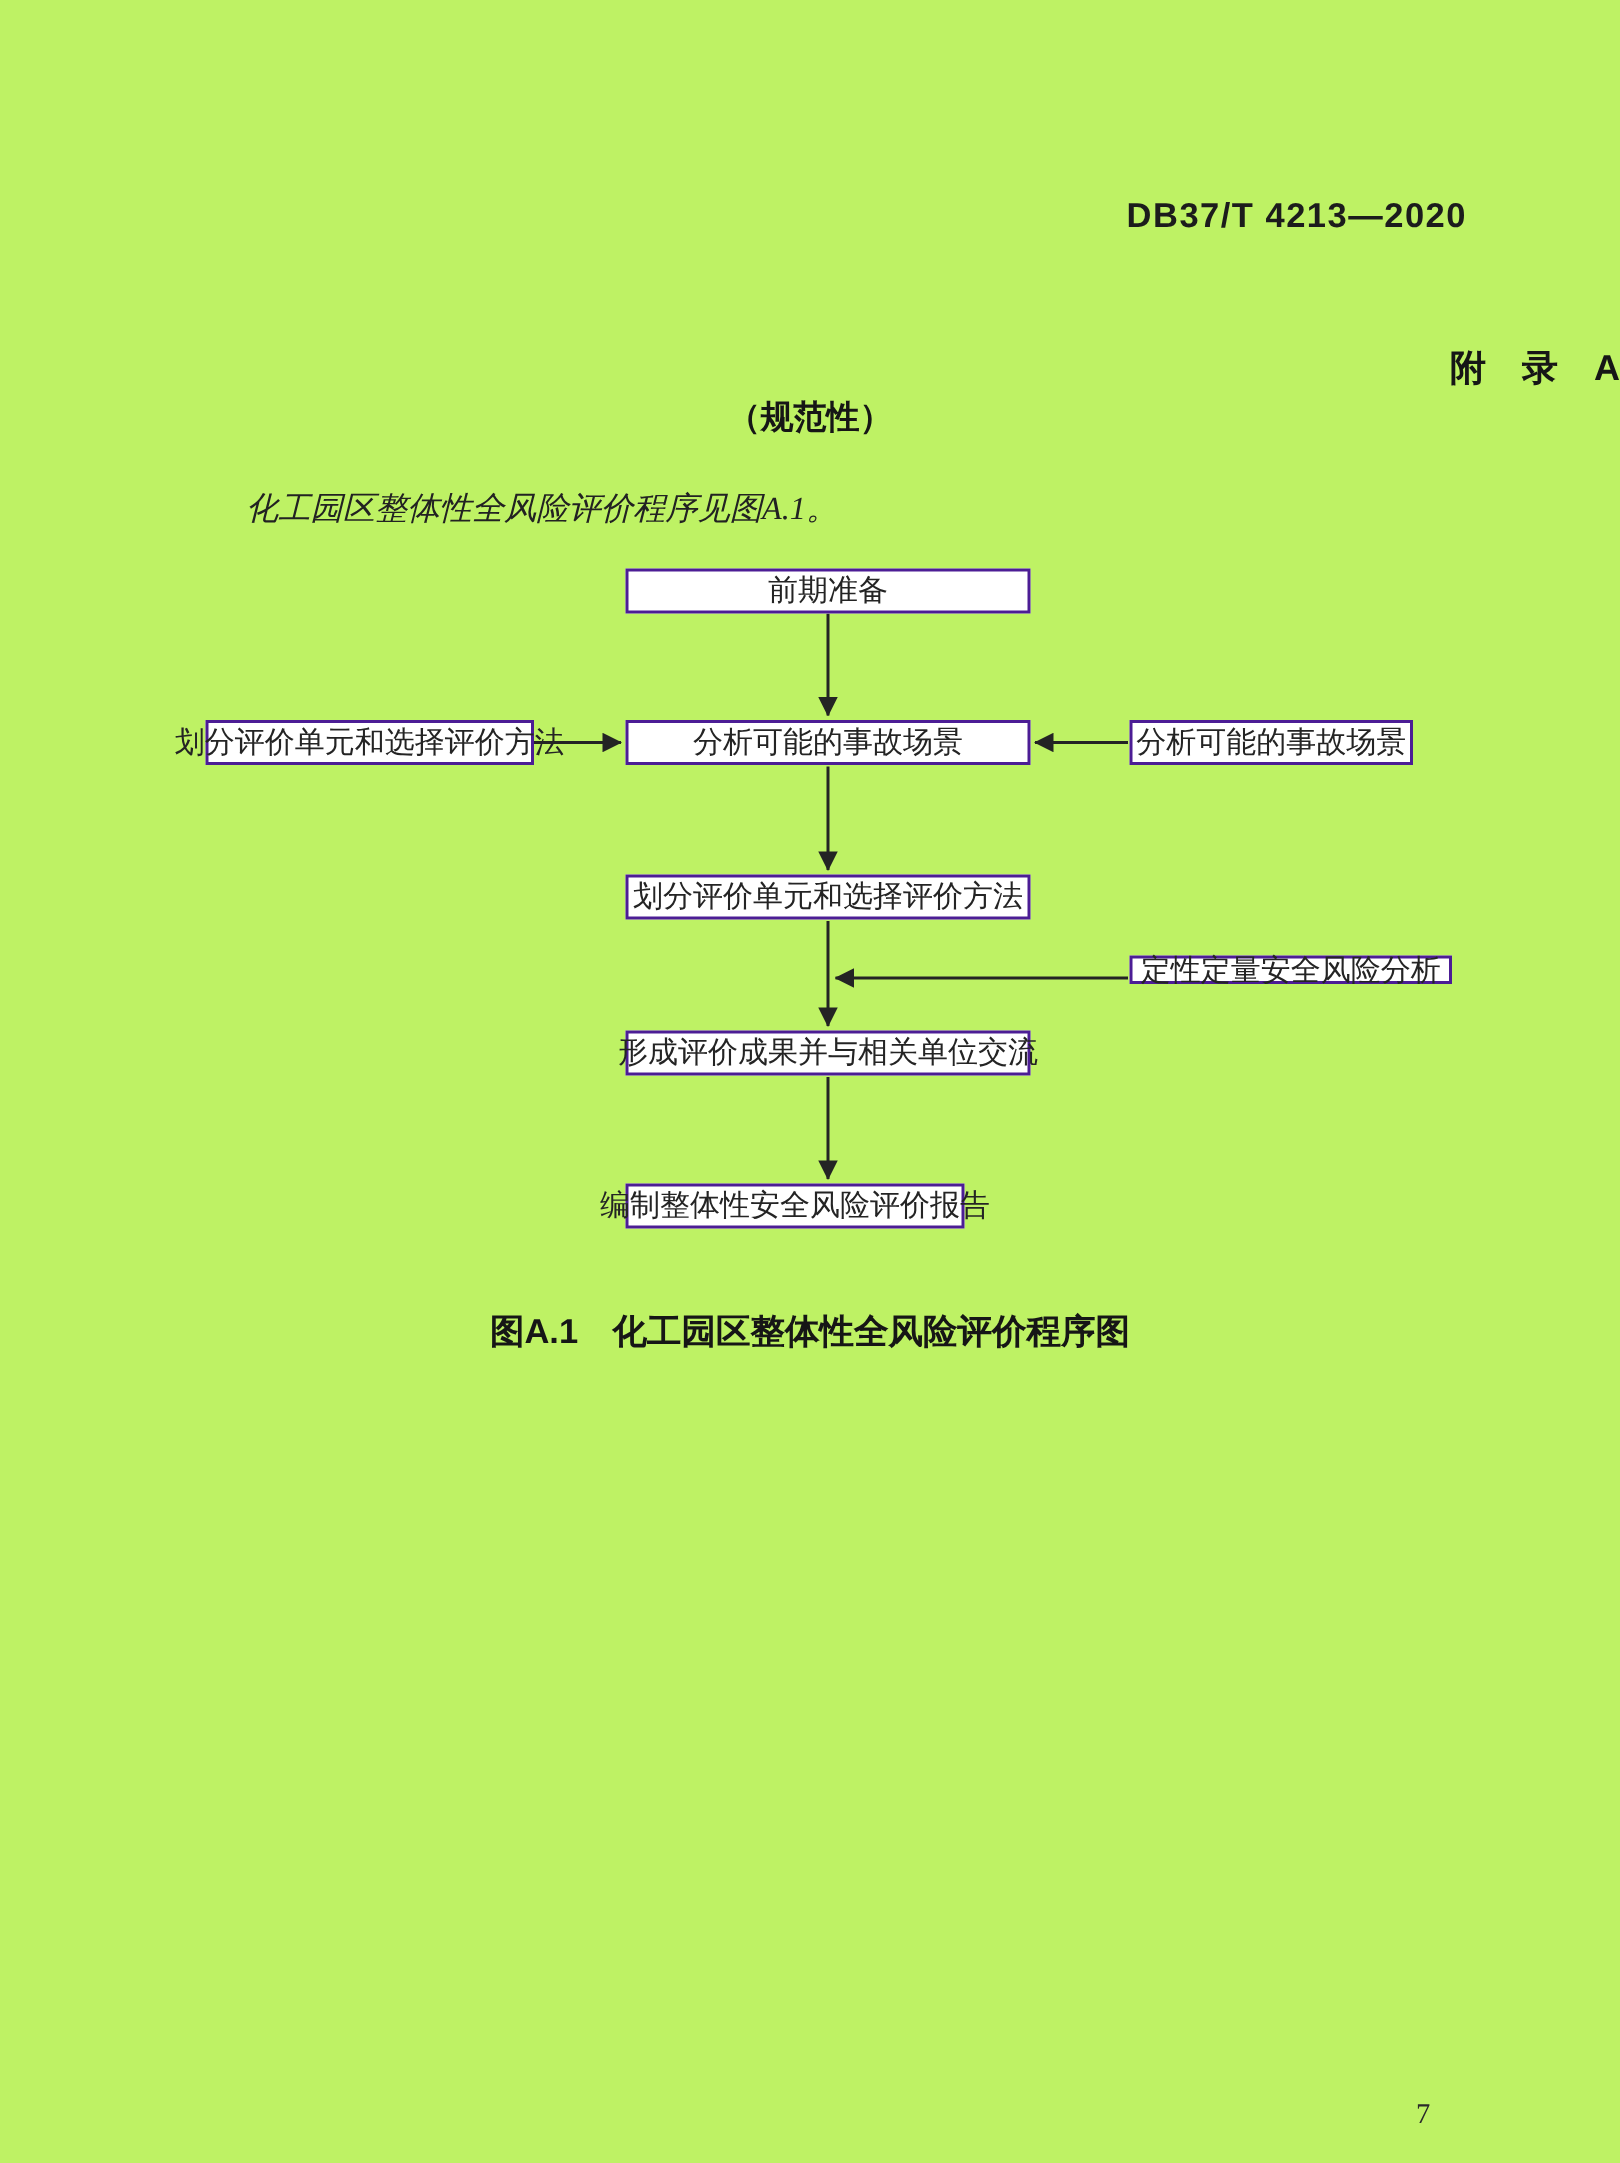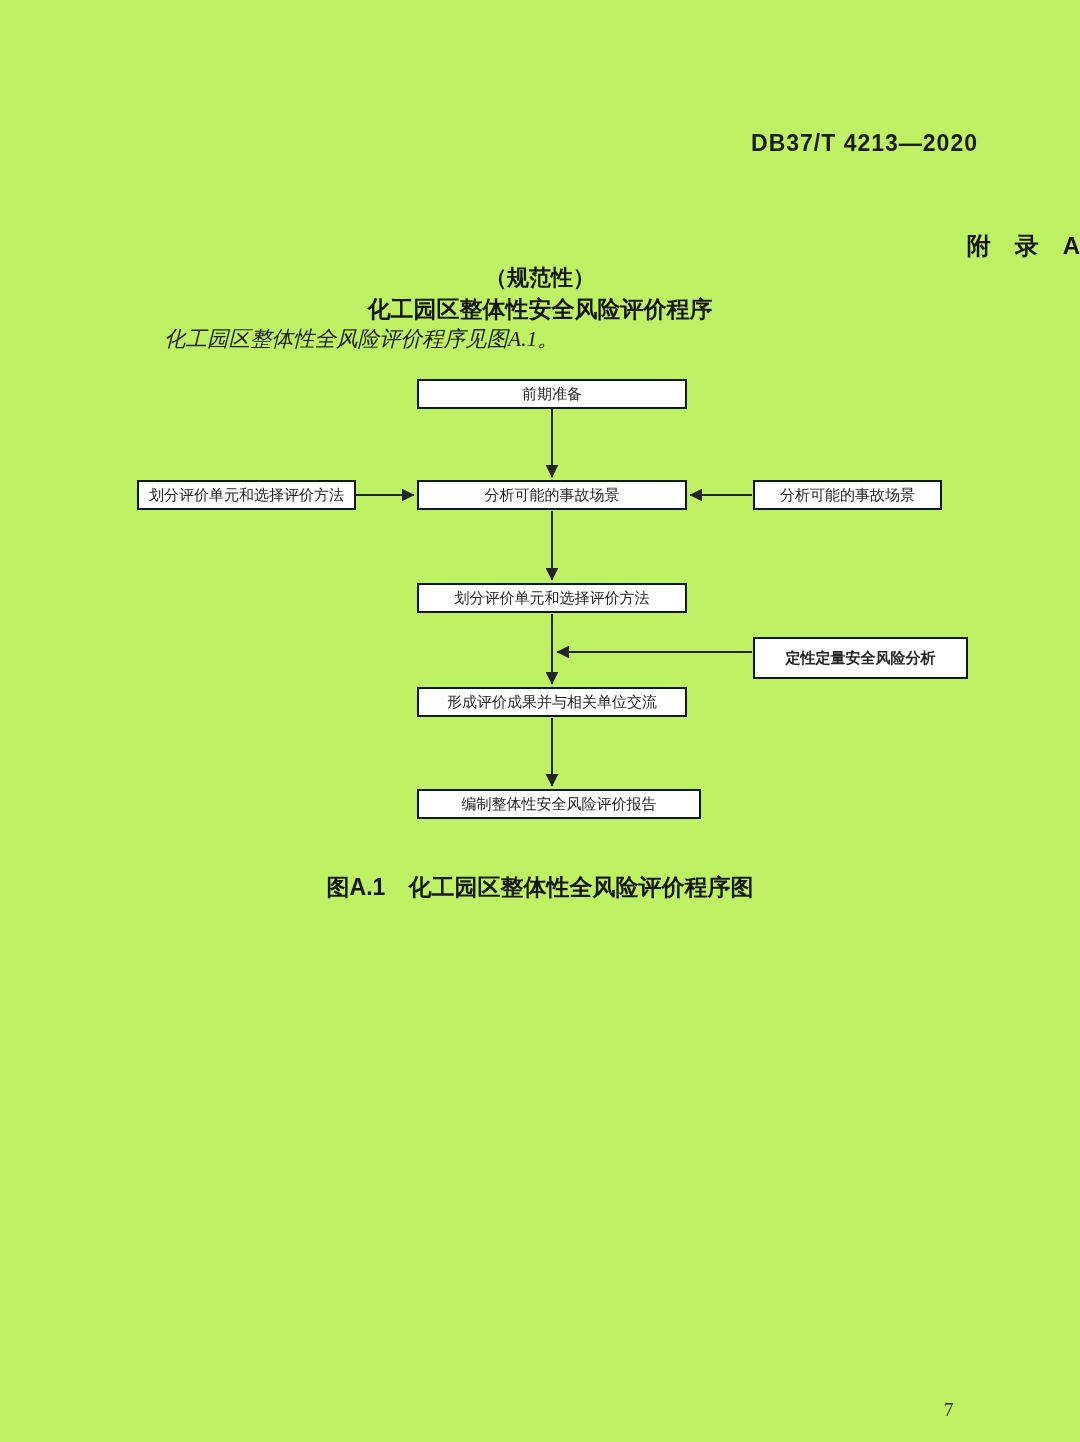--- a/index.html
+++ b/index.html
@@ -72,38 +72,38 @@
     pointer-events: none;
   }
   .connector-layer {
     position: absolute;
     left: 0;
     top: 0;
   }
   .node {
     position: absolute;
     box-sizing: border-box;
-    border: 2px solid #0f172a;
+    border: 2px solid #4c1d95;
     background: #ffffff;
     display: flex;
     align-items: center;
     justify-content: center;
-    font-size: 15px;
+    font-size: 20px;
     color: #242424;
     white-space: nowrap;
     line-height: 1;
   }
   .n-step1       { left: 417px; top: 379px; width: 270px; height: 30px; }
   .n-side-left   { left: 137px; top: 480px; width: 219px; height: 30px; }
   .n-step2       { left: 417px; top: 480px; width: 270px; height: 30px; }
   .n-side-right  { left: 753px; top: 480px; width: 189px; height: 30px; }
   .n-step3       { left: 417px; top: 583px; width: 270px; height: 30px; }
-  .n-side-anlys  { left: 753px; top: 637px; width: 215px; height: 42px; font-weight: bold; }
+  .n-side-anlys  { left: 753px; top: 637px; width: 215px; height: 19px; }
   .n-step4       { left: 417px; top: 687px; width: 270px; height: 30px; }
-  .n-step5       { left: 417px; top: 789px; width: 284px; height: 30px; }
+  .n-step5       { left: 417px; top: 789px; width: 226px; height: 30px; }
   .figure-caption {
     position: absolute;
     top: 842px;
     left: 0;
     right: 0;
     text-align: center;
     font-family: "Liberation Sans", sans-serif;
     font-weight: bold;
     font-size: 23px;
     color: #161616;
@@ -121,21 +121,20 @@
 </head>
 <body>
 
 <div class="page">
 
   <div class="std-code">DB37/T 4213—2020</div>
 
   <div class="appendix-title">
     <div class="t1">附　录　A</div>
     <div class="t2">（规范性）</div>
-    <div class="t3">化工园区整体性安全风险评价程序</div>
   </div>
 
   <p class="intro">化工园区整体性全风险评价程序见图A.1。</p>
 
   <div class="flowchart">
 
     <svg class="connector-layer" width="1080" height="1442" viewBox="0 0 1080 1442">
       <defs>
         <marker id="arrow" viewBox="0 0 10 10" refX="9.5" refY="5" markerWidth="6.5" markerHeight="6.5" orient="auto">
           <path d="M0,0 L10,5 L0,10 Z" fill="#242424"></path>

